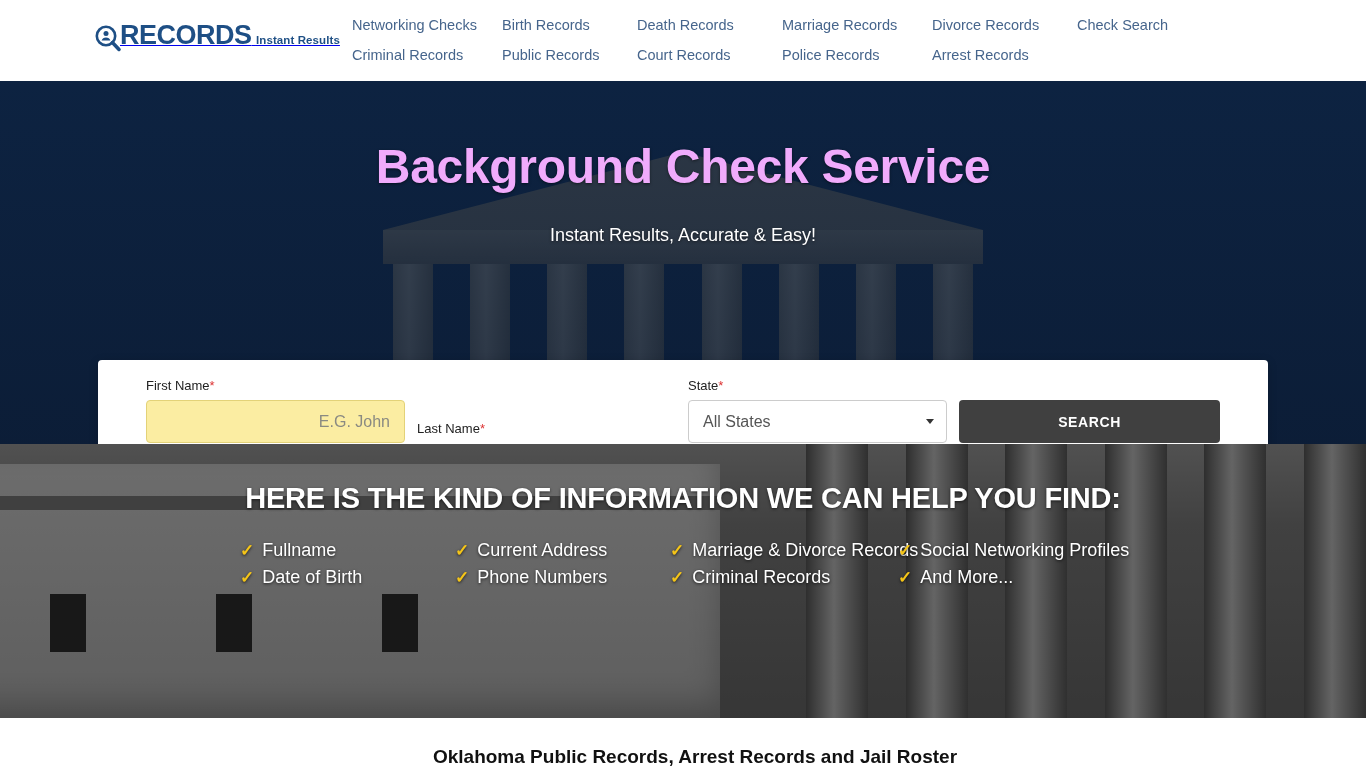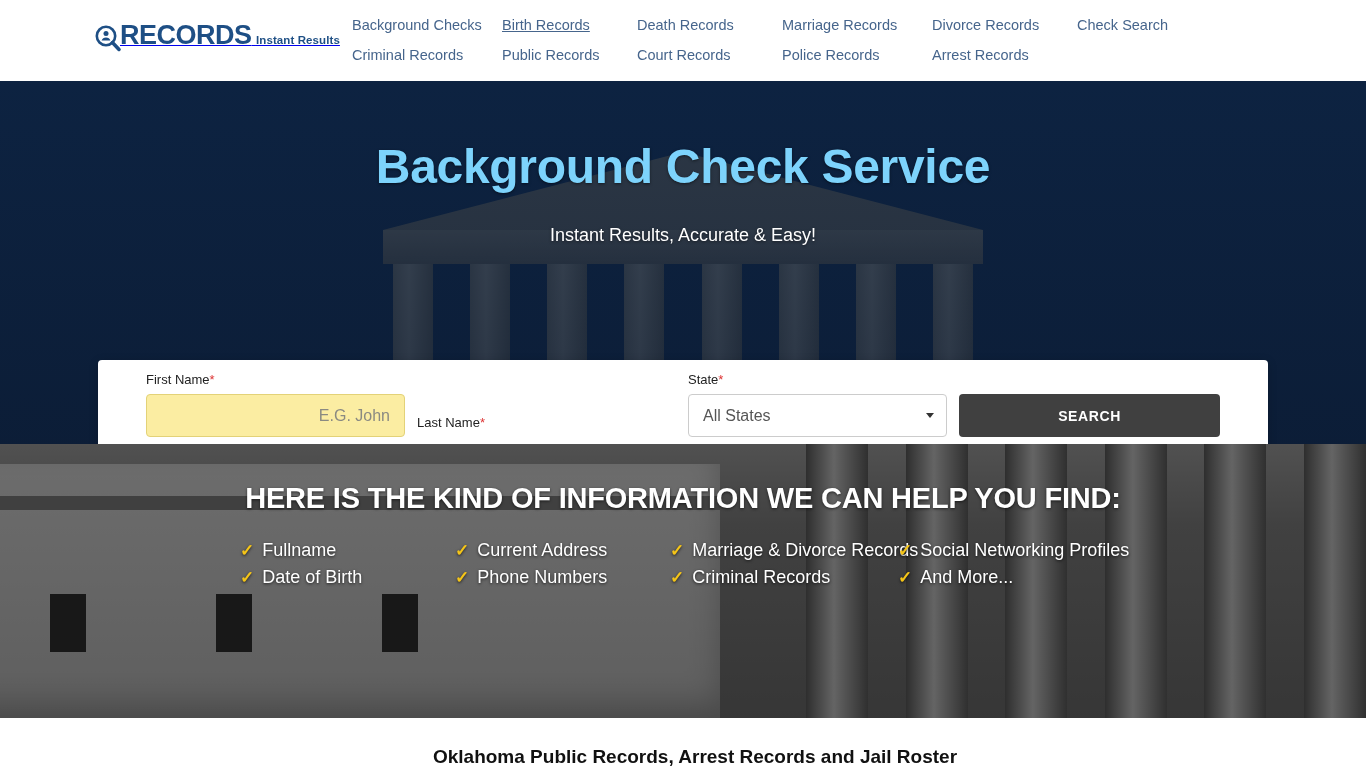--- a/index.html
+++ b/index.html
@@ -57,21 +57,21 @@
   .nav-link {
     color: #46658c;
     font-size: 14.5px;
     text-decoration: none;
     white-space: nowrap;
     cursor: pointer;
   }
 
   
   .row1 .nav-link:nth-child(1){ width: 150px; }
-  .row1 .nav-link:nth-child(2){ width: 135px; text-decoration: underline; }
+  .row1 .nav-link:nth-child(2){ width: 135px; }
   .row1 .nav-link:nth-child(3){ width: 145px; }
   .row1 .nav-link:nth-child(4){ width: 150px; }
   .row1 .nav-link:nth-child(5){ width: 145px; }
   .row1 .nav-link:nth-child(6){ width: 120px; }
 
   .row2 .nav-link:nth-child(1){ width: 150px; }
   .row2 .nav-link:nth-child(2){ width: 135px; }
   .row2 .nav-link:nth-child(3){ width: 145px; }
   .row2 .nav-link:nth-child(4){ width: 150px; }
   .row2 .nav-link:nth-child(5){ width: 145px; }
@@ -124,42 +124,42 @@
   .hero-dark-overlay {
     position: absolute; inset: 0;
     background: linear-gradient(180deg, rgba(10,25,48,.25), rgba(10,22,42,.55));
   }
   .hero-content {
     position: relative;
     text-align: center;
     padding-top: 58px;
   }
   .hero-title {
-    color: #7dd3fc;
+    color: #f0abfc;
     font-size: 48px;
     font-weight: bold;
     line-height: 56px;
     letter-spacing: -0.3px;
     text-shadow: 0 1px 3px rgba(0,0,0,.5);
   }
   .hero-sub {
     color: #ffffff;
     font-size: 18px;
     margin-top: 30px;
     text-shadow: 0 1px 3px rgba(0,0,0,.5);
   }
 
   
   .search-card {
     position: absolute;
     left: 98px; right: 98px;
     top: 279px;
     background: #ffffff;
     border-radius: 4px;
-    padding: 12px 48px 22px 48px;
+    padding: 18px 48px 22px 48px;
     box-shadow: 0 2px 10px rgba(0,0,0,.18);
     z-index: 20;
     height: 166px;
   }
   .form-row {
     display: flex;
     align-items: flex-end;
     gap: 0;
   }
   .field { position: relative; }
@@ -317,21 +317,21 @@
       </svg>
     </span>
     <span class="logo-text-block">
       <span class="logo-word">RECORDS</span>
       <span class="logo-sub">Instant Results</span>
     </span>
   </a>
 
   <nav class="nav">
     <div class="nav-row row1">
-      <a class="nav-link" href="#">Background Checks</a>
+      <a class="nav-link" href="#">Networking Checks</a>
       <a class="nav-link" href="#">Birth Records</a>
       <a class="nav-link" href="#">Death Records</a>
       <a class="nav-link" href="#">Marriage Records</a>
       <a class="nav-link" href="#">Divorce Records</a>
       <a class="nav-link" href="#">Check Search</a>
     </div>
     <div class="nav-row row2">
       <a class="nav-link" href="#">Criminal Records</a>
       <a class="nav-link" href="#">Public Records</a>
       <a class="nav-link" href="#">Court Records</a>

